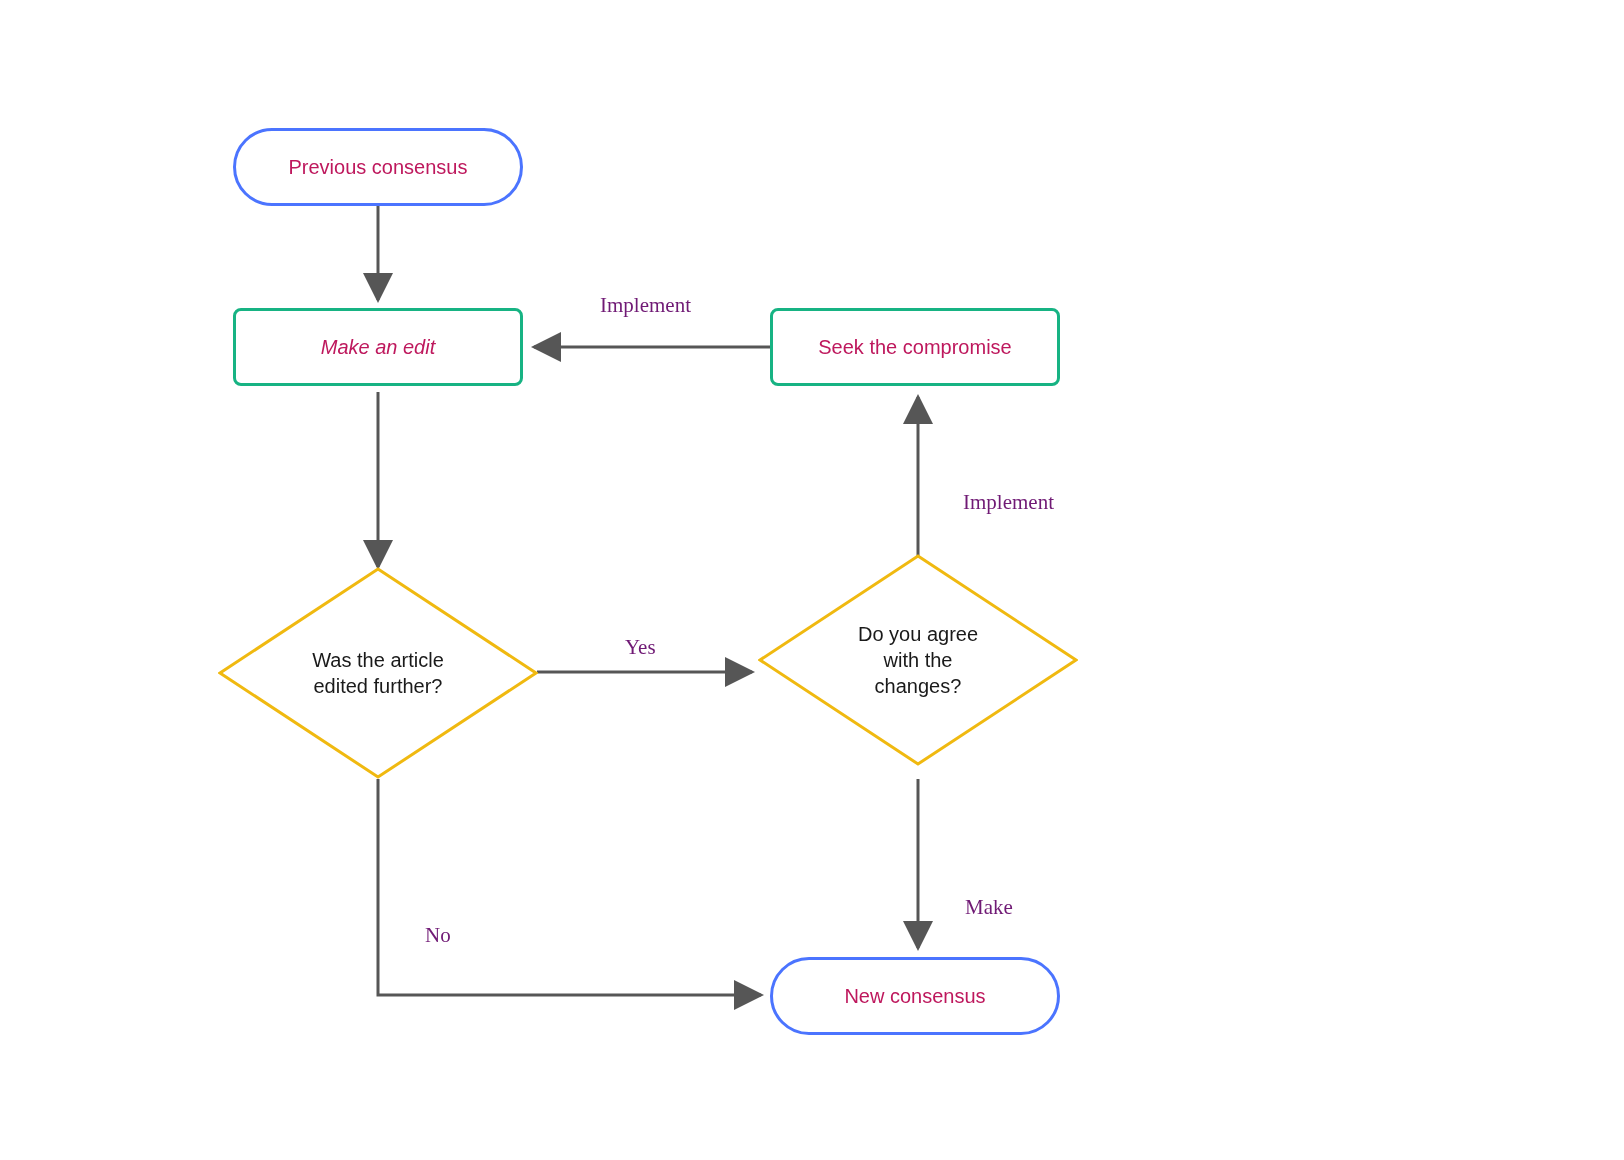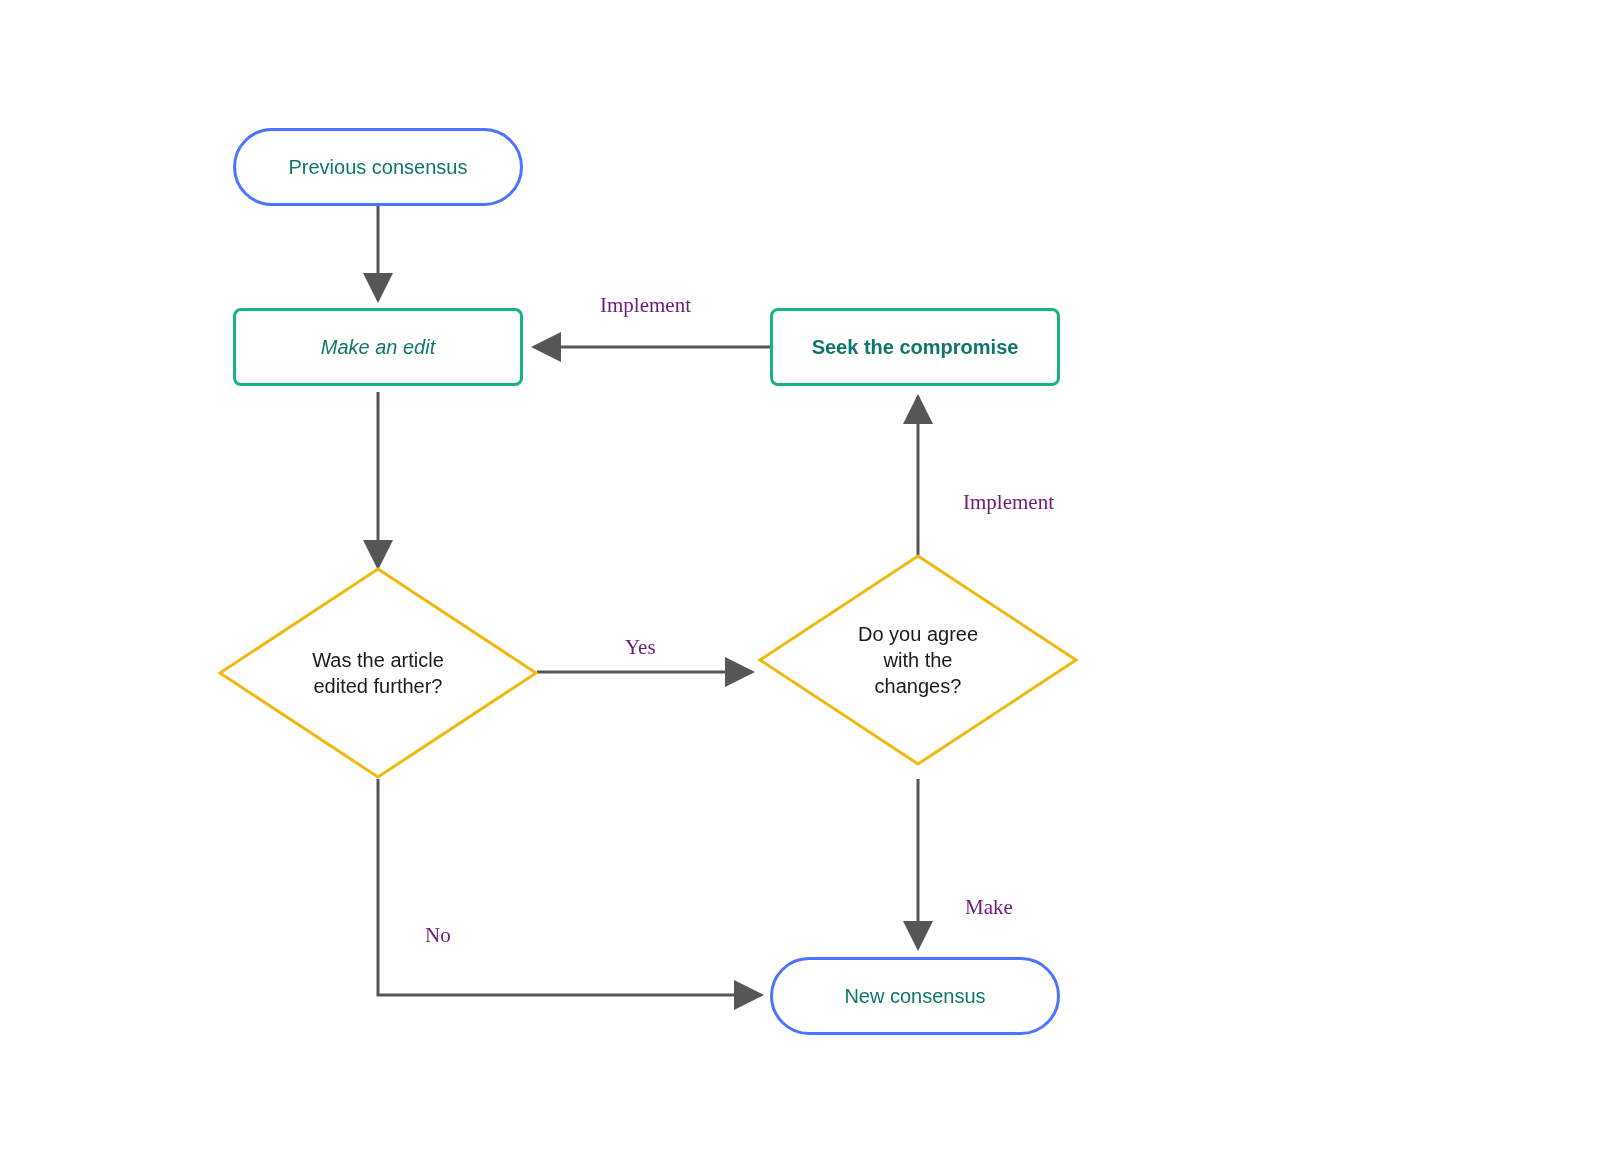--- a/index.html
+++ b/index.html
@@ -17,21 +17,21 @@
       width: 1624px;
       height: 1160px;
     }
     .node {
       position: absolute;
       display: flex;
       align-items: center;
       justify-content: center;
       text-align: center;
       font-size: 20px;
-      color: #0f766e;
+      color: #be185d;
       background: #ffffff;
     }
     .terminal {
       border: 3px solid #4b74ff;
       border-radius: 40px;
       width: 290px;
       height: 78px;
     }
     .process {
       border: 3px solid #17b383;
@@ -102,21 +102,21 @@
   </svg>
 
   <div class="node terminal" style="left:233px; top:128px;">
     <span>Previous consensus</span>
   </div>
 
   <div class="node process" style="left:233px; top:308px;font-style:italic;">
     <span>Make an edit</span>
   </div>
 
-  <div class="node process" style="left:770px; top:308px;font-weight:bold;">
+  <div class="node process" style="left:770px; top:308px;">
     <span>Seek the compromise</span>
   </div>
 
   <div class="decision" style="left:218px; top:567px; width:320px; height:212px;">
     <svg class="decision-shape" viewBox="0 0 320 212">
       <polygon points="160,2 318,106 160,210 2,106" fill="#ffffff" stroke="#f0b910" stroke-width="3"></polygon>
     </svg>
     <div class="decision-text">Was the article<br>edited further?</div>
   </div>
 

